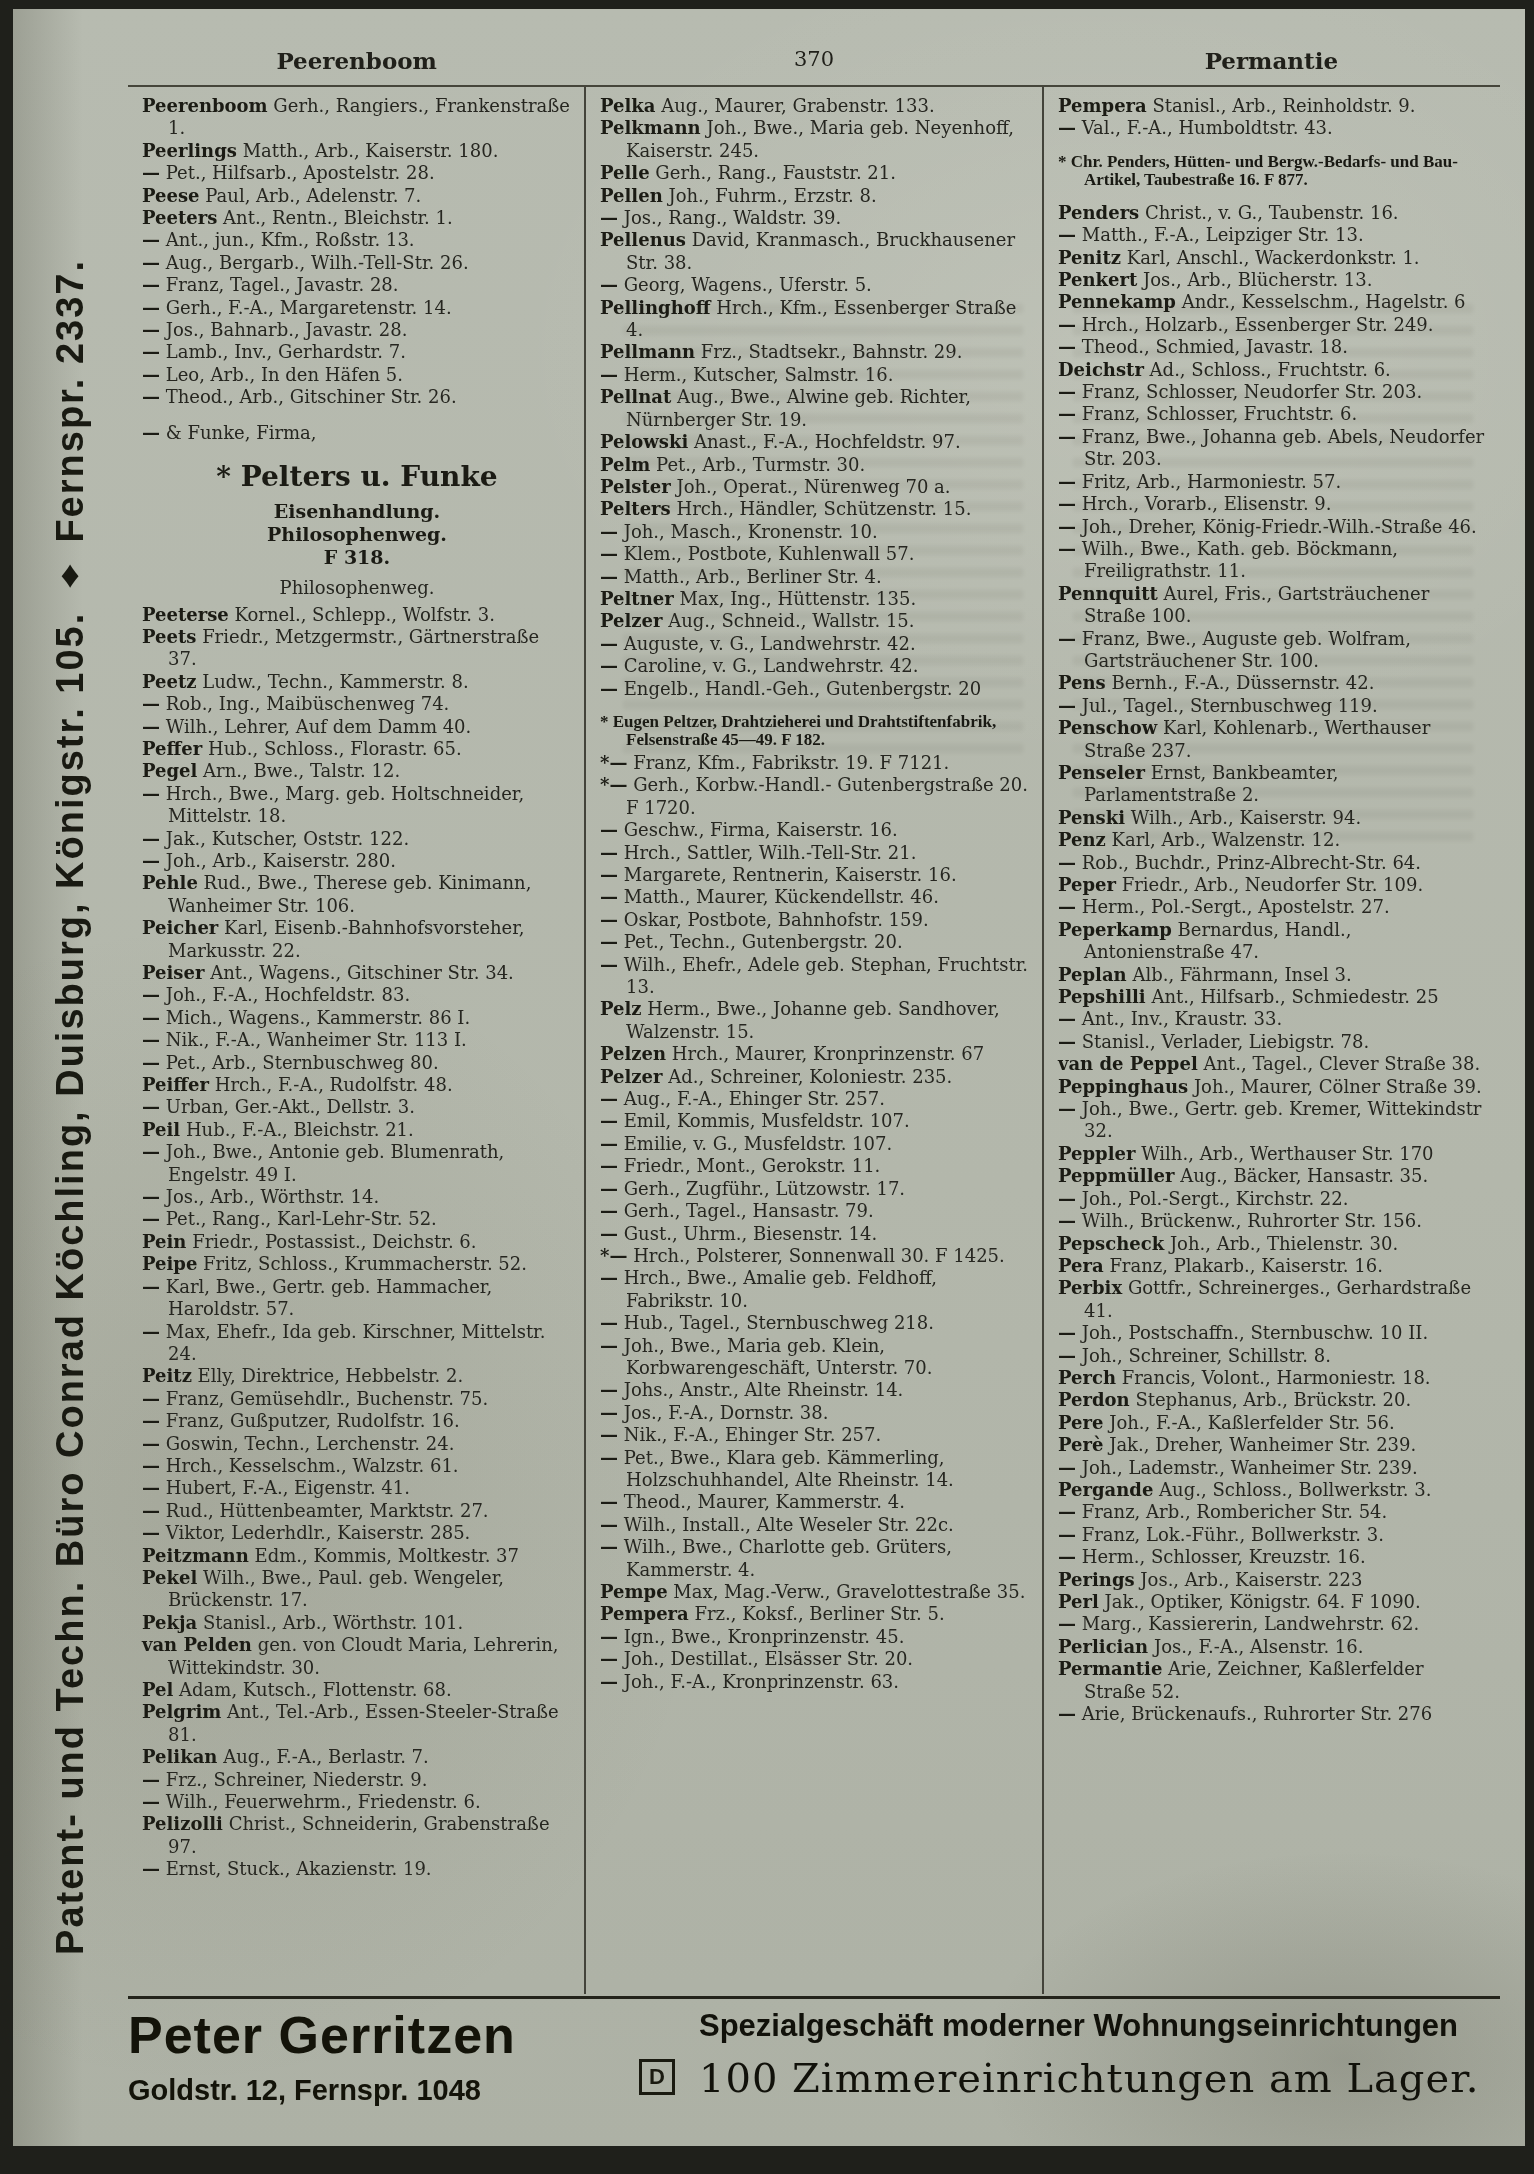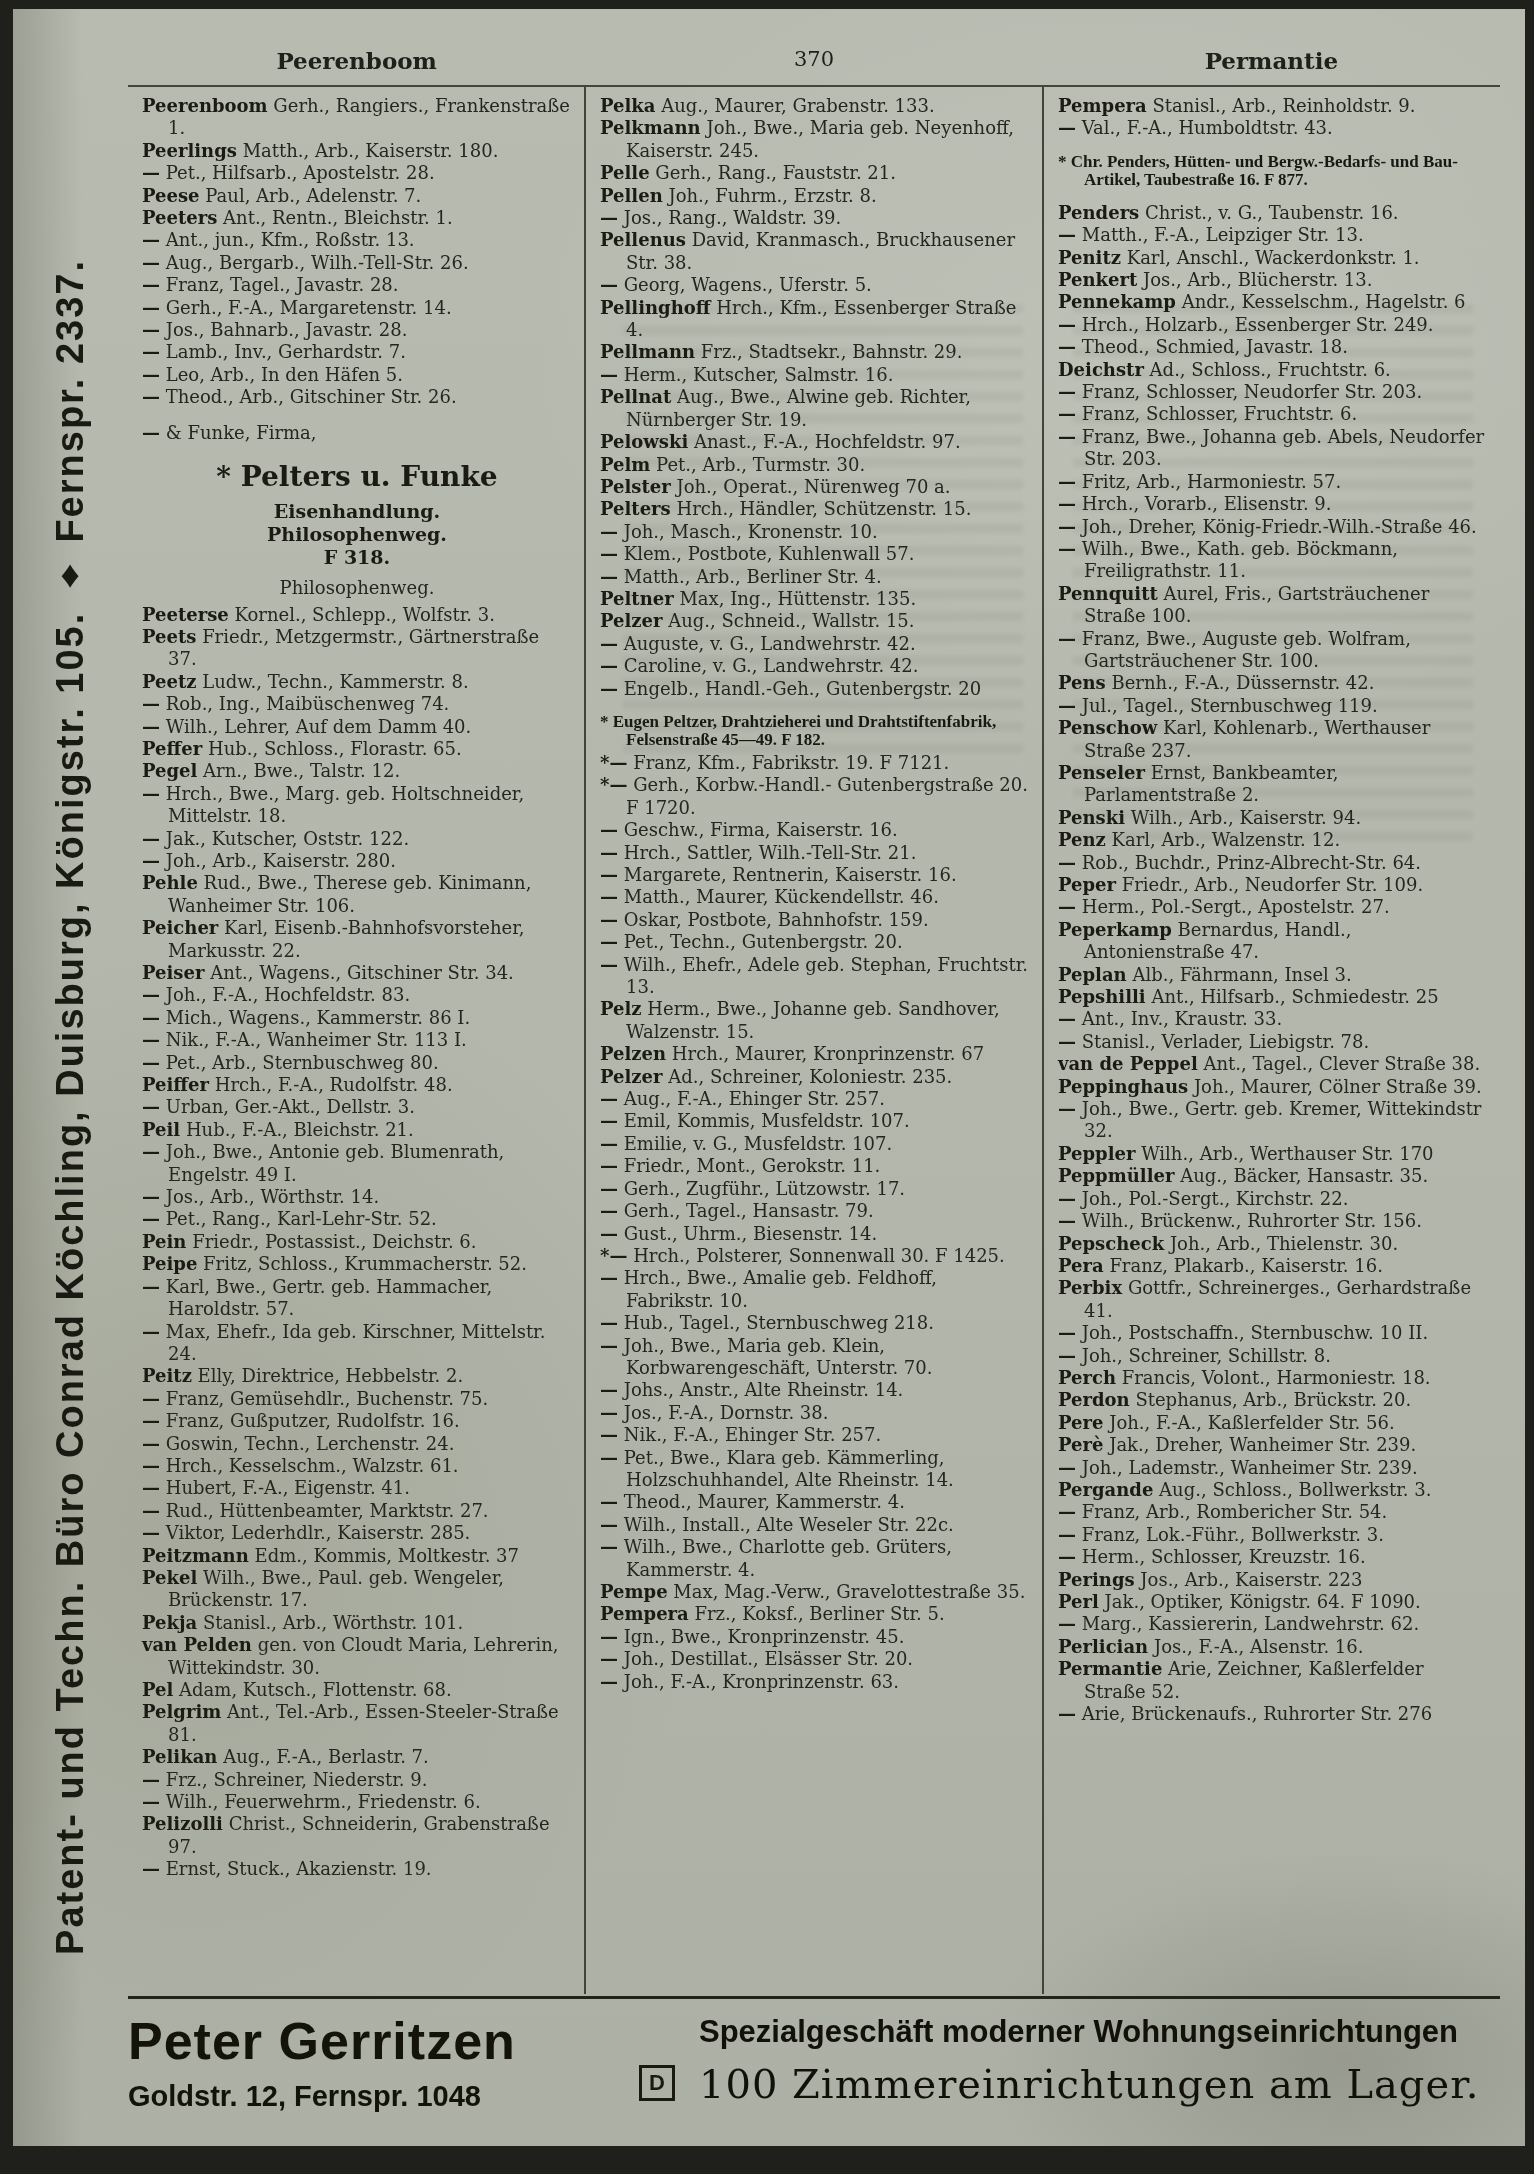--- a/index.html
+++ b/index.html
@@ -45,21 +45,21 @@
   .entry.center{text-align:center;padding-left:0;text-indent:0;margin-bottom:4px;}
   .entry.gap{margin-top:13px;}
   .entry.featured{font-family:Liberation Serif, serif;
     font-size:17px;line-height:18px;font-weight:700;color:#191913;margin-bottom:3px;}
 
   .inline-ad{margin:16px 0 8px;text-align:center;color:#1b1b14;}
   .ad-title{font-weight:700;font-size:28px;line-height:34px;margin-bottom:6px;}
   .ad-line{font-weight:700;font-size:19px;line-height:23px;}
 
   .footer{position:absolute;left:115px;right:25px;bottom:4px;height:146px;
-    border-top:3px solid #23231a;display:flex;align-items:flex-start;padding-top:14px;}
+    border-top:3px solid #23231a;display:flex;align-items:flex-start;padding-top:8px;}
   .footer-left{width:505px;}
   .footer-name{font-family:"Liberation Sans","DejaVu Sans",sans-serif;font-weight:700;
     font-size:52px;line-height:56px;letter-spacing:1px;color:#131309;}
   .footer-addr{font-family:"Liberation Sans","DejaVu Sans",sans-serif;font-weight:700;
     font-size:29px;line-height:34px;margin-top:10px;color:#131309;}
   .logo-box{width:36px;height:36px;border:3px solid #1a1a10;margin:52px 18px 0 6px;flex:0 0 auto;
     display:flex;align-items:center;justify-content:center;
     font-family:"Liberation Sans",sans-serif;font-weight:700;font-size:22px;color:#1a1a10;}
   .footer-right{flex:1;padding-left:6px;}
   .fr-line1{font-family:"Liberation Sans","DejaVu Sans",sans-serif;font-weight:700;

